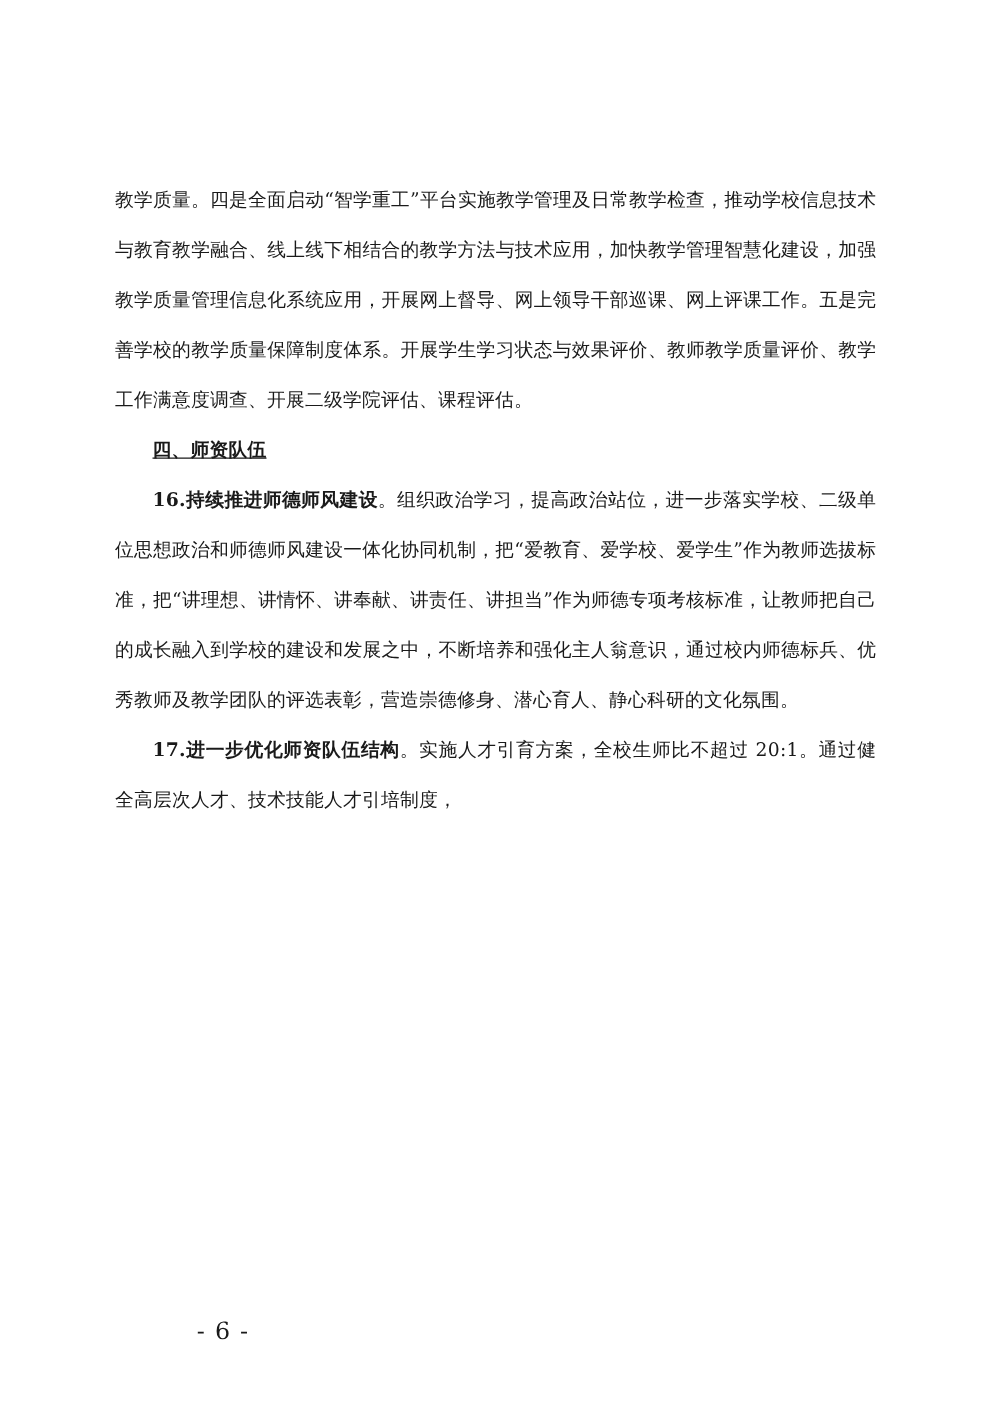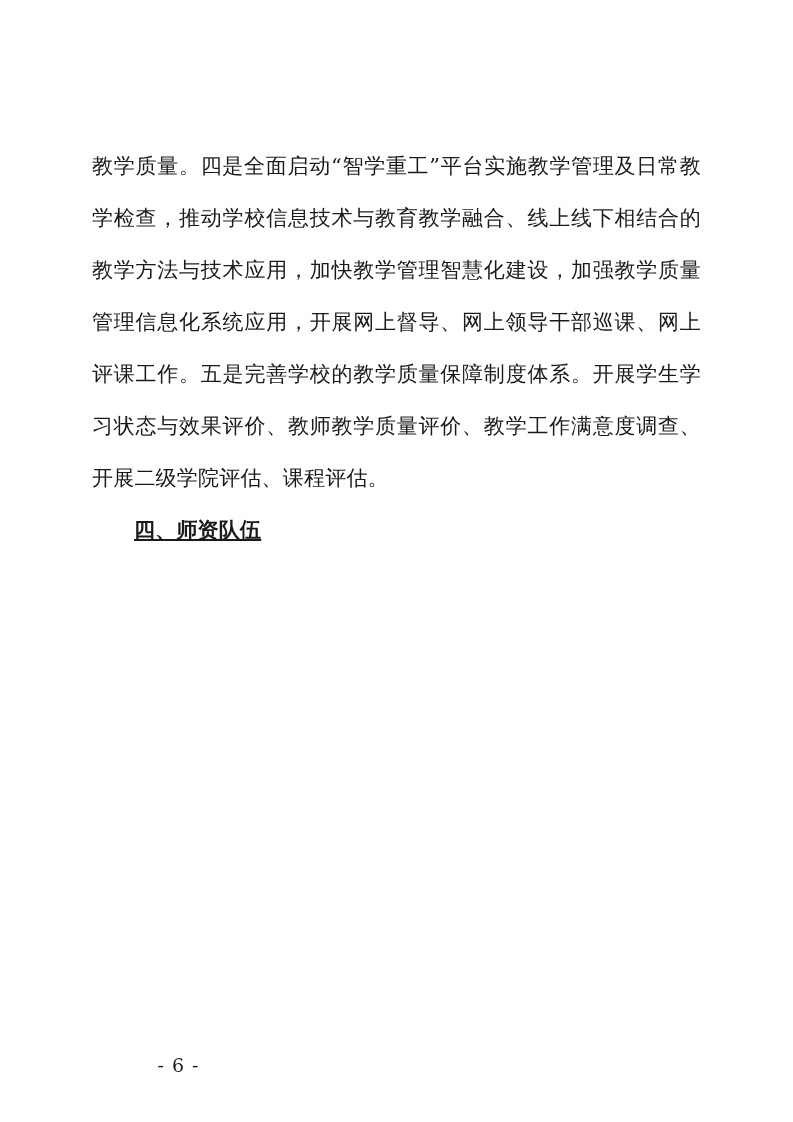--- a/index.html
+++ b/index.html
@@ -16,22 +16,22 @@
     overflow: hidden;
   }
   .page {
     position: relative;
     width: 793px;
     height: 1122px;
     box-sizing: border-box;
     padding: 140px 92px 0 92px;
   }
   .body-text {
-    font-size: 21px;
-    line-height: 52px;
+    font-size: 15px;
+    line-height: 40px;
     text-align: justify;
     text-justify: inter-ideograph;
     letter-spacing: 0.2px;
   }
   p.para {
     margin: 0;
     text-indent: 2em;
   }
   p.cont {
     margin: 0;
@@ -66,21 +66,23 @@
 
 <div class="page">
 
   <div class="body-text">
 
     <p class="cont">教学质量。四是全面启动“智学重工”平台实施教学管理及日常教学检查，推动学校信息技术与教育教学融合、线上线下相结合的教学方法与技术应用，加快教学管理智慧化建设，加强教学质量管理信息化系统应用，开展网上督导、网上领导干部巡课、网上评课工作。五是完善学校的教学质量保障制度体系。开展学生学习状态与效果评价、教师教学质量评价、教学工作满意度调查、开展二级学院评估、课程评估。</p>
 
 
     <p class="section-head">四、师资队伍</p>
 
+    <p class="para"><span class="bold">16.持续推进师德师风建设</span><span>。组织政治学习，提高政治站位，进一步落实学校、二级单位思想政治和师德师风建设一体化协同机制，把“爱教育、爱学校、爱学生”作为教师选拔标准，把“讲理想、讲情怀、讲奉献、讲责任、讲担当”作为师德专项考核标准，让教师把自己的成长融入到学校的建设和发展之中，不断培养和强化主人翁意识，通过校内师德标兵、优秀教师及教学团队的评选表彰，营造崇德修身、潜心育人、静心科研的文化氛围。</span></p>
 
+    <p class="para"><span class="bold">17.进一步优化师资队伍结构</span><span>。实施人才引育方案，全校生师比不超过 20:1。通过健全高层次人才、技术技能人才引培制度，</span></p>
 
   </div>
 
   <div class="footer">
     <span class="footer-inner">- 6 -</span>
   </div>
 
 </div>
 
 </body></html>

